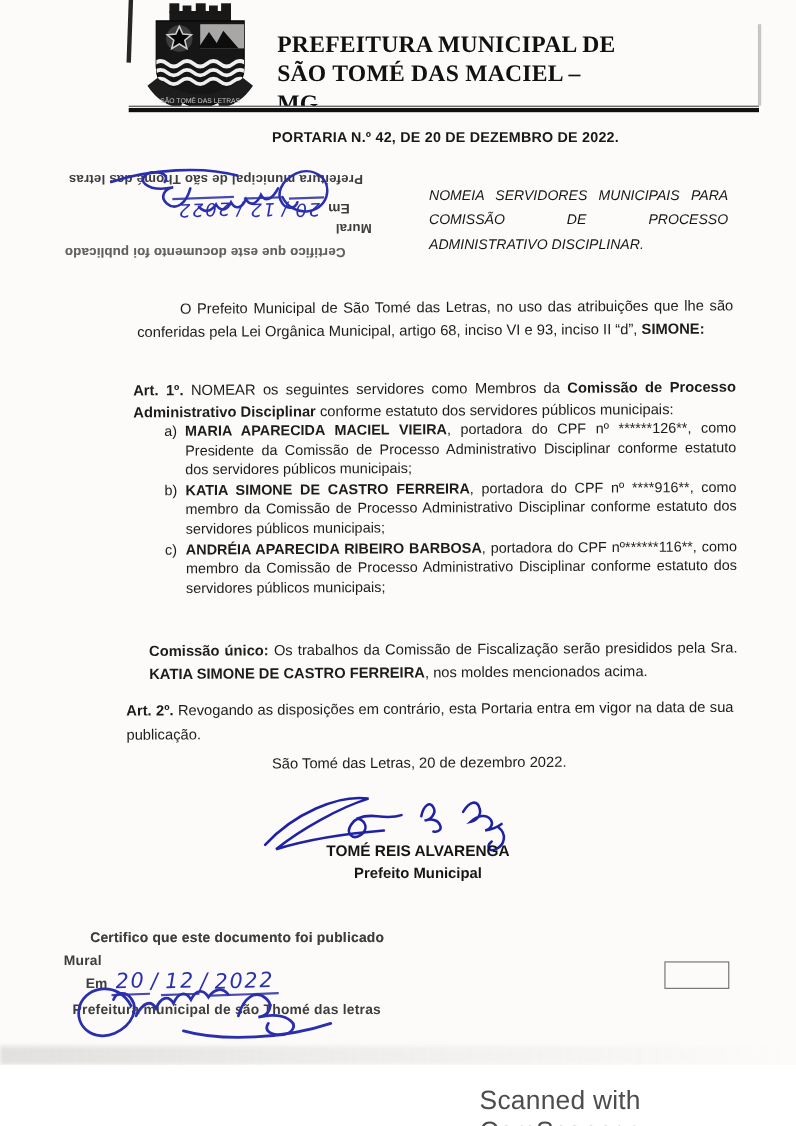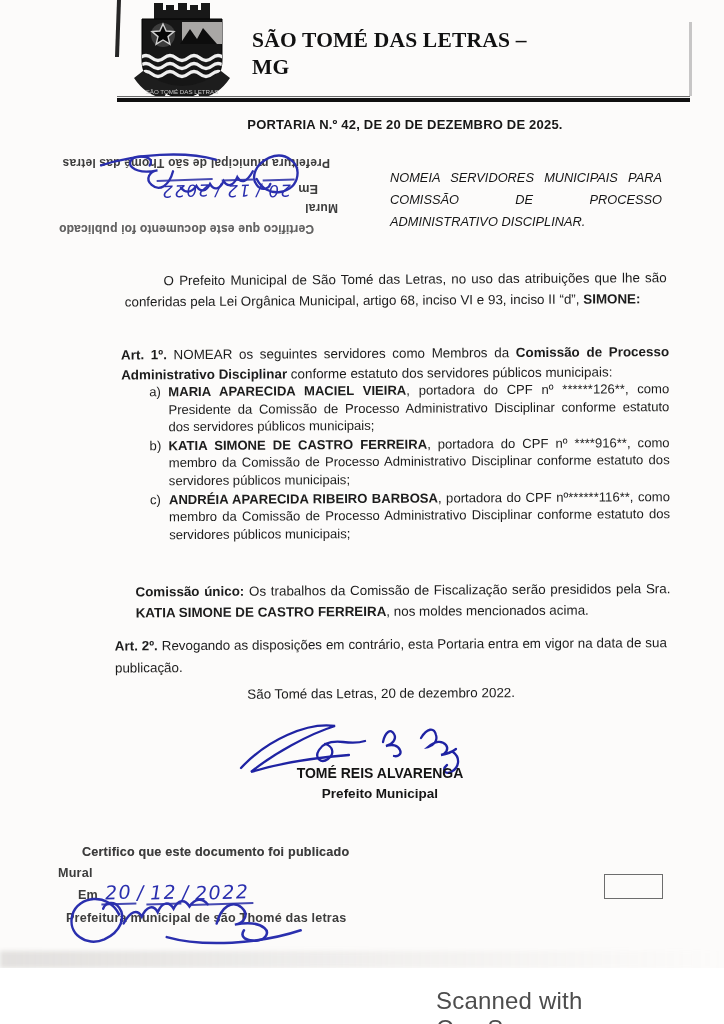--- a/index.html
+++ b/index.html
@@ -124,25 +124,26 @@
         <path d="M20,56 q6,-5 12,0 t12,0 t12,0 t12,0 t12,0 t12,0 t12,0"></path>
         <path d="M20,64 q6,-5 12,0 t12,0 t12,0 t12,0 t12,0 t12,0 t12,0"></path>
         <path d="M20,72 q6,-5 12,0 t12,0 t12,0 t12,0 t12,0 t12,0 t12,0"></path>
       </g>
     </g>
     <path d="M14,76 q12,18 30,20 l3,-7 q15,6 30,0 l3,7 q18,-2 30,-20 l-9,-7 q-19,15 -39,15 q-20,0 -39,-15 z" fill="#1d1d1d"></path>
     <text x="62" y="92" text-anchor="middle" font-size="6.2" fill="#c9c9c9" font-family="Liberation Sans, sans-serif">SÃO TOMÉ DAS LETRAS</text>
   </svg>
 
   <div class="abs org-title">
-    <div>SÃO TOMÉ DAS LETRAS – MG</div>
+    <div>PREFEITURA MUNICIPAL DE</div>
+    <div>SÃO TOMÉ DAS MACIEL – MG</div>
   </div>
   <div class="abs header-rule"></div>
 
-  <div class="abs portaria">PORTARIA N.º 42, DE 20 DE DEZEMBRO DE 2025.</div>
+  <div class="abs portaria">PORTARIA N.º 42, DE 20 DE DEZEMBRO DE 2022.</div>
 
   <div class="abs stamp stamp-top-wrap">
     <div class="s-line s1">Certifico que este documento foi publicado</div>
     <div class="s-line s2">Mural</div>
     <div class="em-line">
       <span>Em</span>
       <span class="hand d-seg">20</span><span class="hand d-sep">/</span><span class="hand d-seg">12</span><span class="hand d-sep">/</span><span class="hand d-seg">2022</span>
     </div>
     <div class="s-line s4">Prefeitura municipal de são Thomé das letras</div>
     <svg class="sig-stamp top" viewBox="0 0 240 74">

